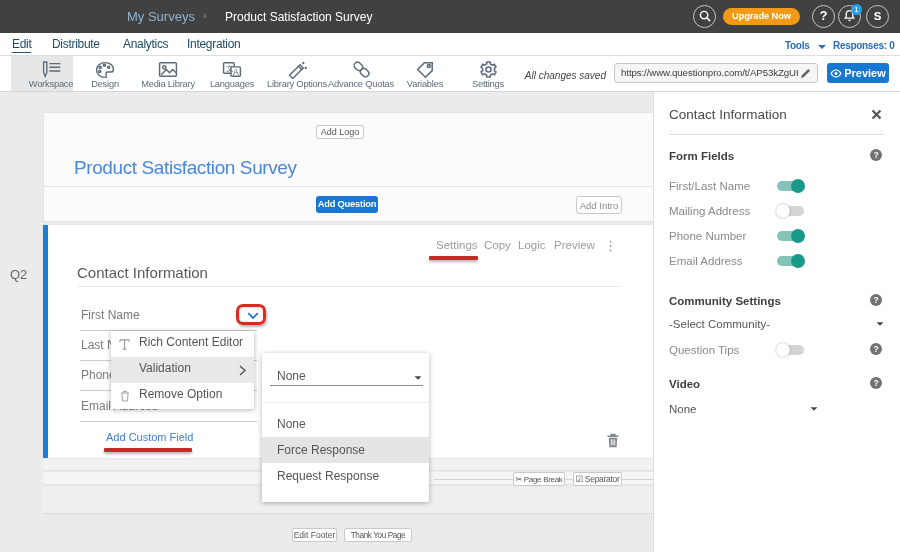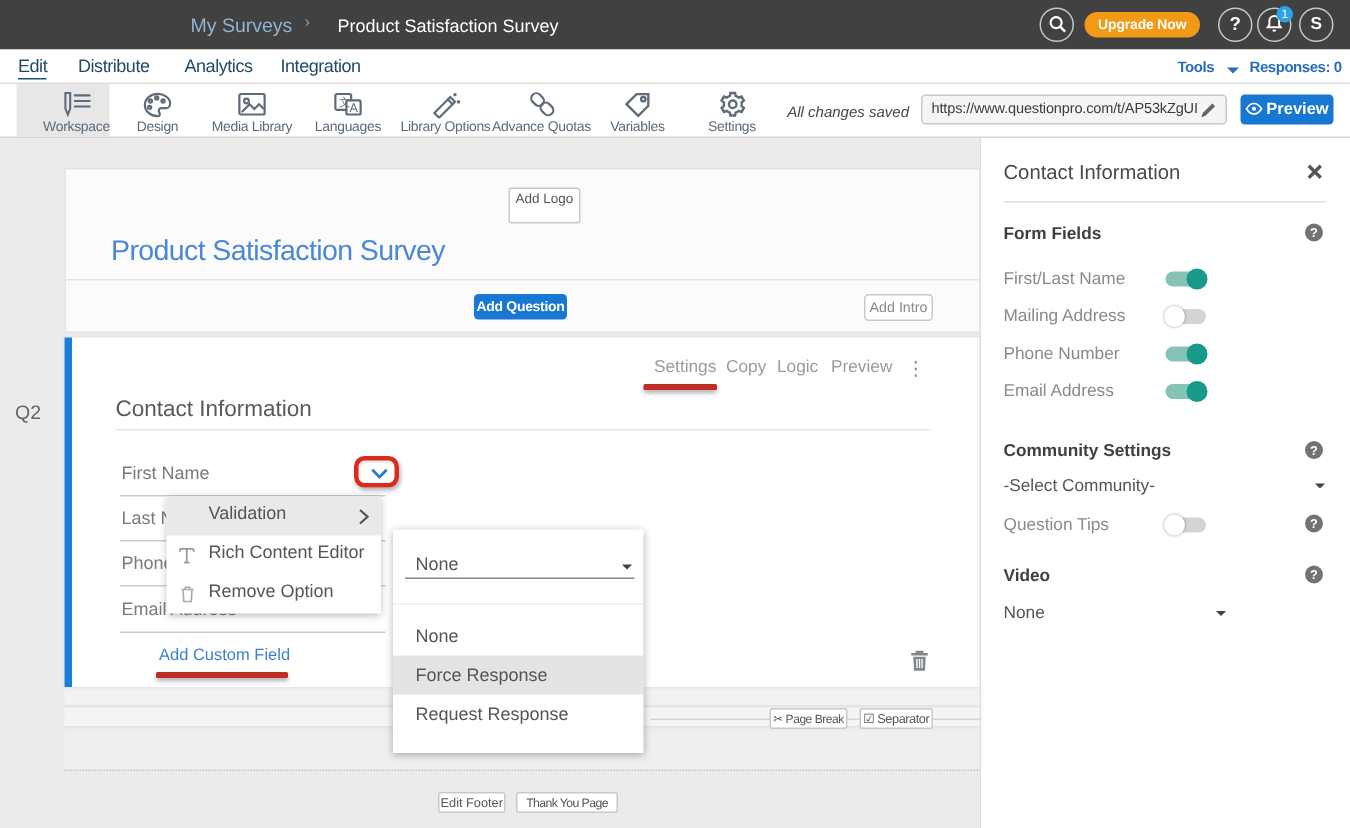--- a/index.html
+++ b/index.html
@@ -193,21 +193,21 @@
           <path d="M1 11l1-3 7-7 2 2-7 7z" fill="#666"></path>
         </svg>
     </div>
     <div class="previewbtn"><svg width="12" height="9" viewBox="0 0 12 9" style="vertical-align:-1px; margin-right:2px;">
           <path d="M1 4.5C2.5 2 4 1 6 1s3.5 1 5 3.5C9.5 7 8 8 6 8S2.5 7 1 4.5z" fill="none" stroke="#fff" stroke-width="1.1"></path>
           <circle cx="6" cy="4.5" r="1.4" fill="#fff"></circle>
         </svg>Preview</div>
   </div>
 
   <div class="cardhead"></div>
-  <div class="smallbtn" style="left:339px; top:125px; width:48px; height:24px; line-height:13px; font-size:9px;">Add Logo</div>
+  <div class="smallbtn" style="left:316px; top:125px; width:48px; height:14px; line-height:13px; font-size:9px;">Add Logo</div>
   <div class="abs" style="left:74px; top:157px; font-size:19px; color:#4a87d7; letter-spacing:-0.4px;">Product Satisfaction Survey</div>
   <div class="abs" style="left:43px; top:186px; width:611px; height:36px; background:#fbfbfb; border:1px solid #e3e3e3; border-top:1px solid #e3e3e3;"></div>
   <div class="abs" style="left:316px; top:196px; width:62px; height:17px; background:#1877d2; border-radius:3px; color:#fff; font-size:9.3px; font-weight:bold; text-align:center; line-height:17px; white-space:nowrap; letter-spacing:-0.2px; z-index:2;">Add Question</div>
   <div class="smallbtn" style="left:576px; top:196px; width:46px; height:18px; line-height:17px; font-size:9.5px; color:#8a8a8a; border-radius:3px; z-index:2;">Add Intro</div>
 
   <div class="qblock"></div>
   <div class="abs" style="left:10px; top:267px; font-size:13px; color:#666;">Q2</div>
   <div class="abs" style="left:436px; top:239px; font-size:11.5px; color:#9b9b9b;">Settings</div>
   <div class="abs" style="left:484px; top:239px; font-size:11.5px; color:#9b9b9b;">Copy</div>
   <div class="abs" style="left:518px; top:239px; font-size:11.5px; color:#9b9b9b;">Logic</div>
@@ -227,26 +227,26 @@
   <div class="flabel" style="top:399px;">Email Address</div>
   <div class="chev" style="left:246px; top:404px; border-top-color:#555; transform:scale(0.8);"></div>
   <div class="fieldline" style="top:421px;"></div>
 
   <svg class="abs" style="left:247px; top:312px; z-index:31;" width="12" height="8" viewBox="0 0 12 8">
       <path d="M1.2 1.2l4.8 4.8 4.8-4.8" fill="none" stroke="#2d78d2" stroke-width="1.9"></path>
     </svg>
   <div class="abs" style="left:236px; top:304px; width:30px; height:21px; border:3.8px solid #d92b20; border-radius:7px; box-shadow:1px 2px 3px rgba(0,0,0,0.3), inset 1px 1px 2px rgba(0,0,0,0.15); z-index:32;"></div>
 
   <div class="menu">
+    <div class="row"><svg width="11" height="11" viewBox="0 0 12 12" style="position:absolute; left:8px; top:8px;">
+          <path d="M1 1h10M6 1v10M4 11h4M1 1v2M11 1v2" stroke="#999" stroke-width="1.3" fill="none"></path>
+        </svg>Rich Content Editor</div>
     <div class="row" style="background:#e9e9e9;">Validation<svg width="7" height="11" viewBox="0 0 7 11" style="position:absolute; right:8px; top:8px;">
           <path d="M1 1l5 4.5L1 10" fill="none" stroke="#555" stroke-width="1.5"></path>
         </svg></div>
-    <div class="row"><svg width="11" height="11" viewBox="0 0 12 12" style="position:absolute; left:8px; top:8px;">
-          <path d="M1 1h10M6 1v10M4 11h4M1 1v2M11 1v2" stroke="#999" stroke-width="1.3" fill="none"></path>
-        </svg>Rich Content Editor</div>
     <div class="row"><svg width="10" height="12" viewBox="0 0 10 12" style="position:absolute; left:9px; top:7px;">
           <g stroke="#aaa" stroke-width="1.1" fill="none">
             <path d="M1 3h8M3.5 3V1.5h3V3M2 3l.5 8h5L8 3"></path>
           </g>
         </svg>Remove Option</div>
   </div>
 
   <div class="submenu">
     <div class="abs" style="left:15px; top:16px; font-size:12px; color:#555;">None</div>
     <div class="abs" style="left:8px; top:32px; width:153px; border-bottom:1px solid #888;"></div>

